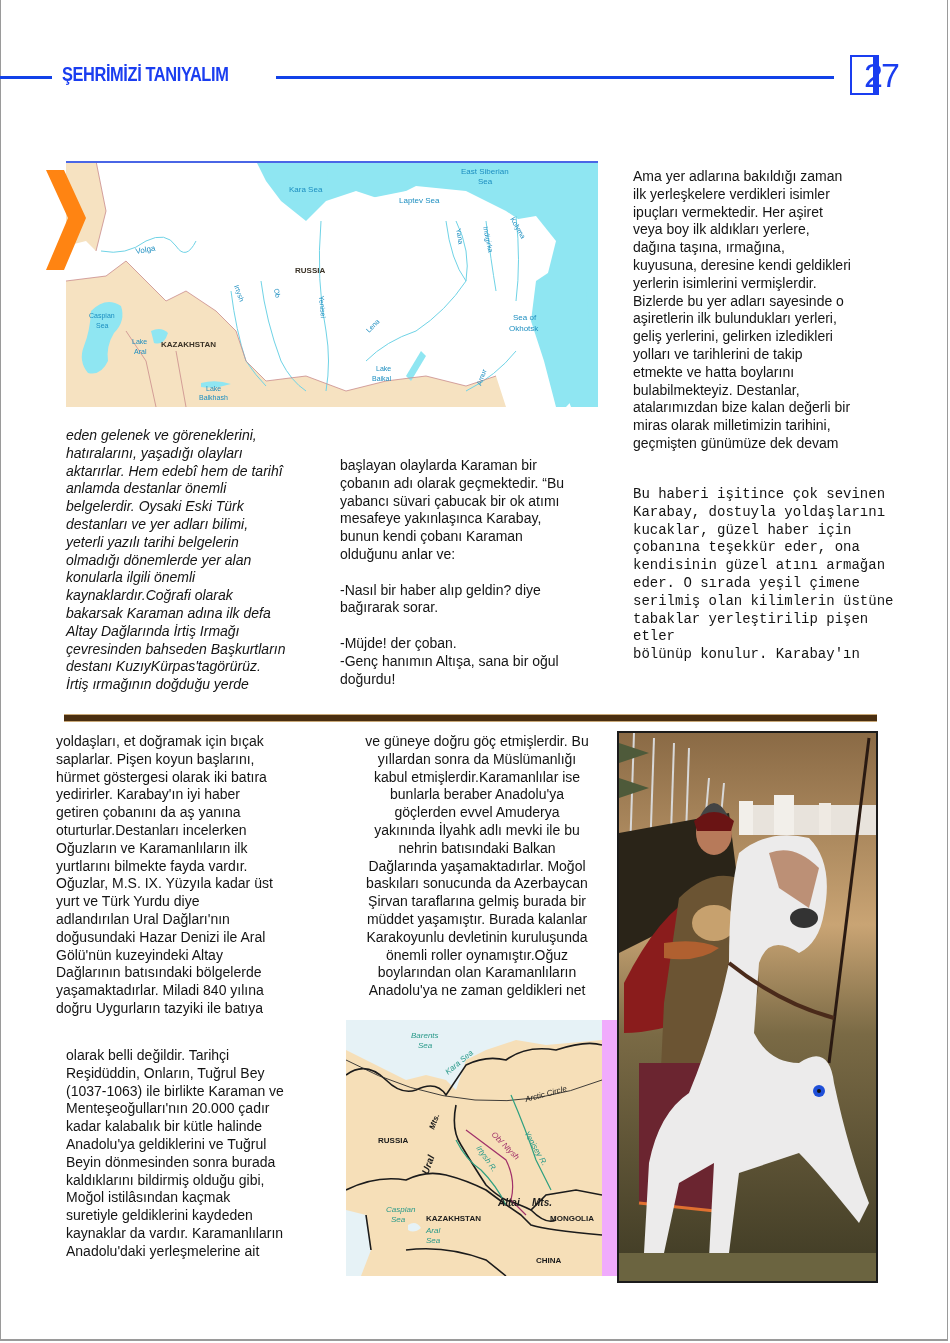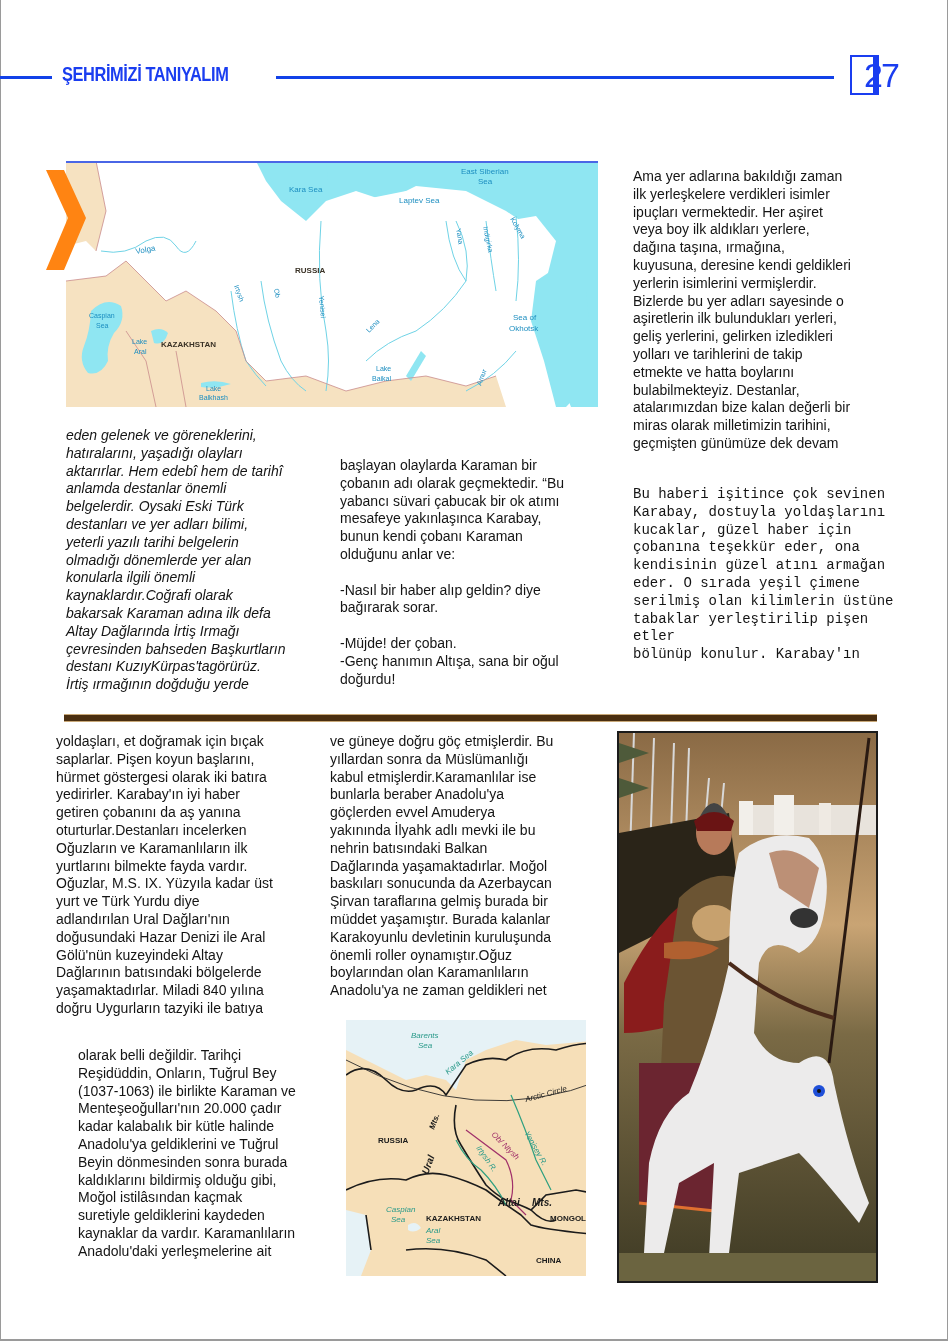--- a/index.html
+++ b/index.html
@@ -12,24 +12,24 @@
   .page-num::after{content:"";position:absolute;right:-2px;top:-2px;width:6px;height:40px;background:#1a3df0;}
   .chevron{position:absolute;left:46px;top:170px;width:40px;height:100px;}
   .map1{position:absolute;left:66px;top:161px;width:532px;height:246px;overflow:hidden;background:#fff;}
   .map1-top{position:absolute;left:66px;top:161px;width:532px;height:2px;background:#4a66e6;}
   .col{position:absolute;font-size:14px;line-height:17.8px;white-space:pre-line;}
   .c1{left:66px;top:427px;width:262px;font-style:italic;}
   .c2{left:340px;top:427px;width:270px;margin-top:30px;}
   .c3{left:633px;top:168px;width:262px;}
   .c3b{left:633px;top:486px;width:262px;font-family:Liberation Mono, monospace;}
   .c4{left:56px;top:733px;width:264px;}
-  .c5{left:330px;top:733px;width:262px;}
-  .c6{left:78px;top:1047px;width:264px;}
+  .c5{left:346px;top:733px;width:262px;text-align:center;}
+  .c6{left:66px;top:1047px;width:264px;}
   .divider{position:absolute;left:64px;top:714px;width:813px;height:6px;background:#4a2e10;border-top:1px solid #c8a878;border-bottom:1px solid #c8a878;}
-  .map2{position:absolute;left:346px;top:1020px;width:240px;height:256px;overflow:hidden;background:#86efac;}
+  .map2{position:absolute;left:346px;top:1020px;width:272px;height:256px;overflow:hidden;background:#f0abfc;}
   .painting{position:absolute;left:617px;top:731px;width:261px;height:552px;border:2px solid #1b1b1b;box-sizing:border-box;overflow:hidden;}
   .maplbl{font-family:"Liberation Sans",sans-serif;}
 </style>
 </head>
 <body>
 
 <div class="page-frame"></div>
 
 <div class="hdr-line-left"></div>
 <div class="hdr-title">ŞEHRİMİZİ TANIYALIM</div>

